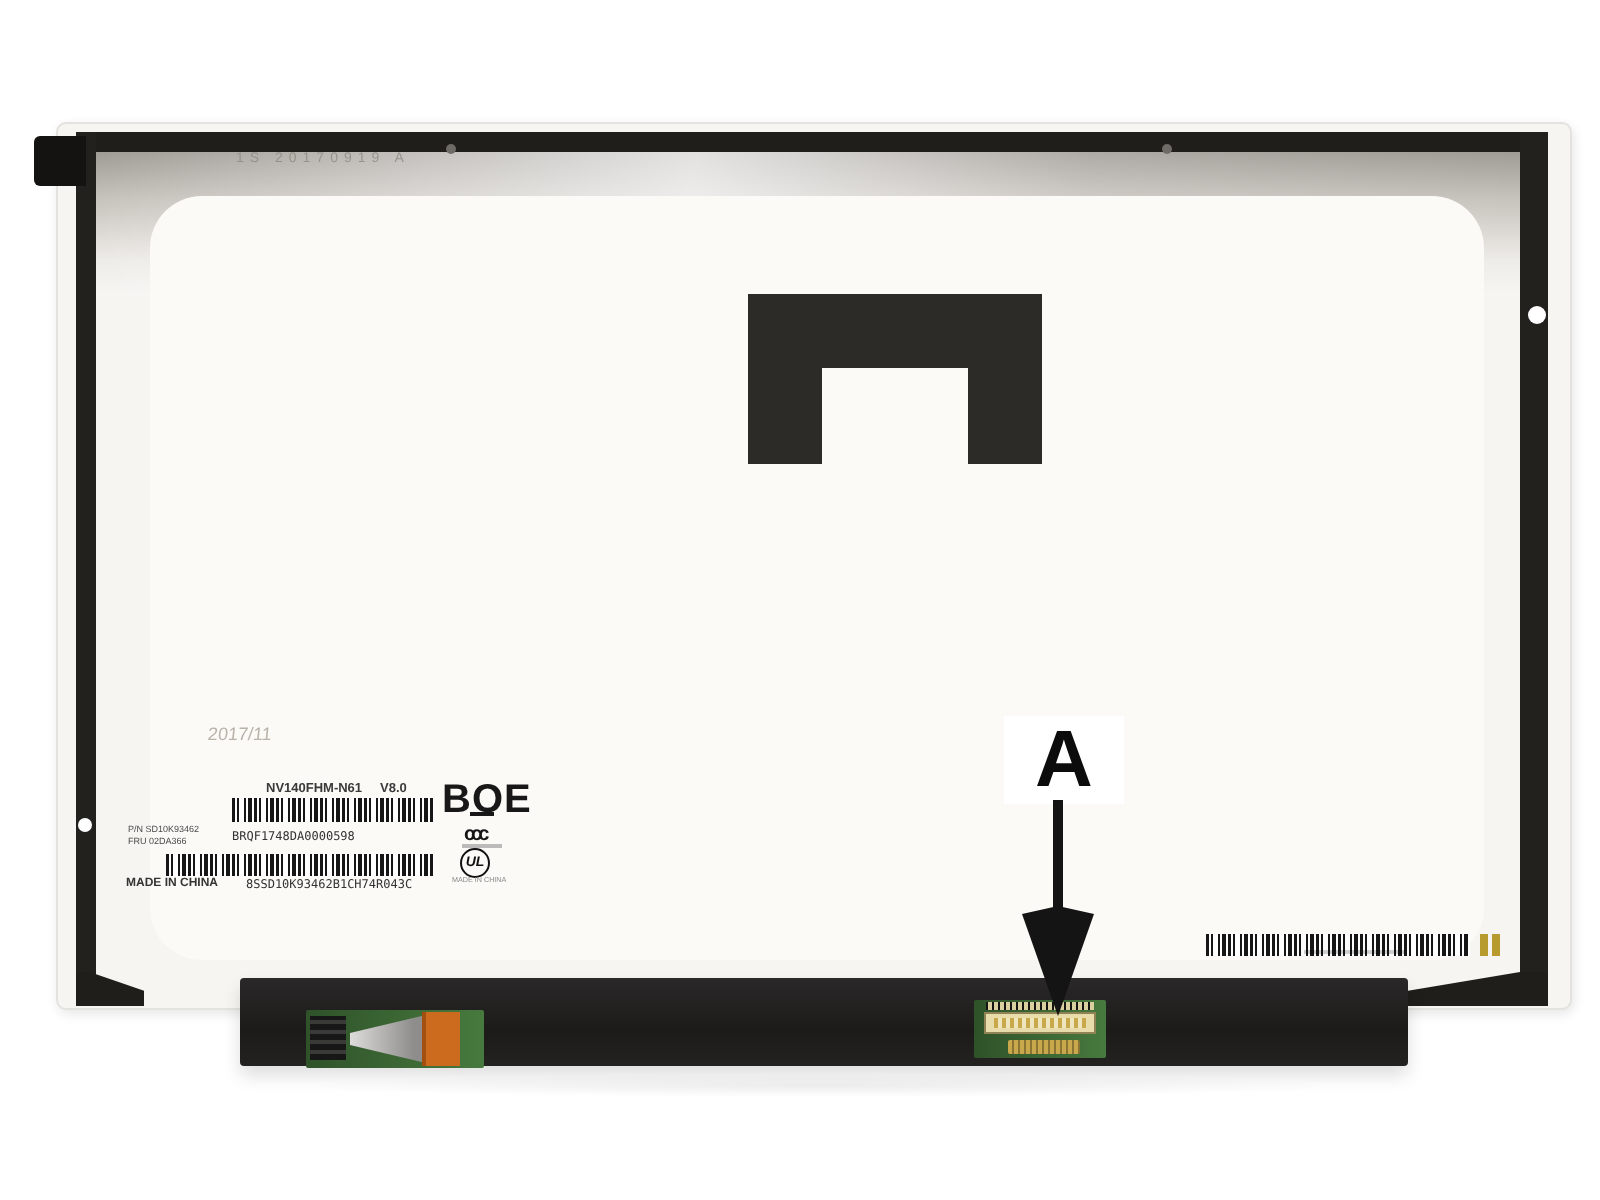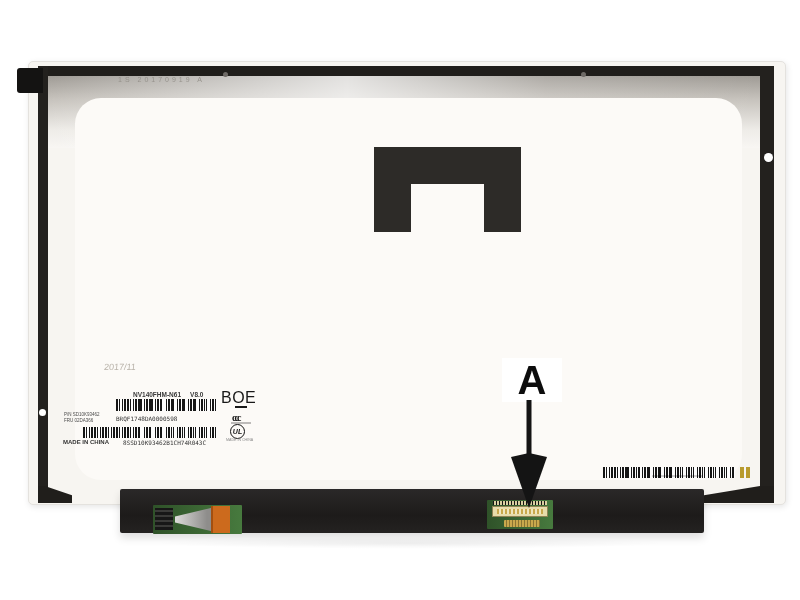--- a/index.html
+++ b/index.html
@@ -33,27 +33,27 @@
   .bracket{background:#2d2b28;}
   .br-top{left:374px;top:147px;width:147px;height:37px;}
   .br-legl{left:374px;top:184px;width:37px;height:48px;}
   .br-legr{left:484px;top:184px;width:37px;height:48px;}
 
   
   .lbl-model{left:133px;top:391px;font-size:6.5px;font-weight:bold;color:#3a3a3a;display:flex;gap:9px;}
   .bc{background:repeating-linear-gradient(90deg,#161616 0 1.5px,#fdfdfd 1.5px 2.5px,#161616 2.5px 3.5px,#fdfdfd 3.5px 6px,#161616 6px 6.8px,#fdfdfd 6.8px 8px,#161616 8px 10px,#fdfdfd 10px 11px);}
   .bc1{left:116px;top:399px;width:101px;height:12px;}
   .bc2{left:83px;top:427px;width:134px;height:11px;}
-  .boe{left:221px;top:389px;font-size:16px;font-weight:normal;letter-spacing:.5px;color:#181818;}
+  .boe{left:221px;top:389px;font-size:20px;font-weight:bold;letter-spacing:.5px;color:#181818;}
   .boe-underline{left:235px;top:406px;width:12px;height:2.4px;background:#181818;}
   .pn-block{left:64px;top:412px;font-size:4.5px;line-height:6px;color:#4a4a4a;}
   .serial{left:116px;top:415px;font-family:"DejaVu Sans Mono",monospace;font-size:6px;color:#333;}
   .madein-row{left:63px;top:439px;font-size:6px;font-weight:bold;color:#343434;display:flex;gap:14px;}
   .madein-row .mono{font-family:"DejaVu Sans Mono",monospace;font-weight:normal;}
-  .ccc{left:232px;top:412px;font-size:10px;font-weight:bold;letter-spacing:-2px;color:#151515;font-family:Liberation Serif, serif;}
+  .ccc{left:232px;top:412px;font-size:10px;font-weight:bold;letter-spacing:-2px;color:#151515;}
   .ccc-sub{left:231px;top:422px;width:20px;height:2px;background:rgba(0,0,0,.25);}
   .ul-circle{left:230px;top:424px;width:13px;height:13px;border:1.3px solid #111;border-radius:50%;
              display:flex;align-items:center;justify-content:center;font-size:7px;font-weight:bold;
              font-style:italic;color:#111;}
   .ul-madein{left:226px;top:438px;font-size:3.6px;color:#8b8b8b;}
 
   
   .bc-right{left:603px;top:467px;width:132px;height:11px;}
   .bc-caption{left:652px;top:475px;width:50px;height:2px;background:rgba(0,0,0,.18);}
   .gold-bar{top:467px;width:4px;height:11px;background:#b89b2e;}

